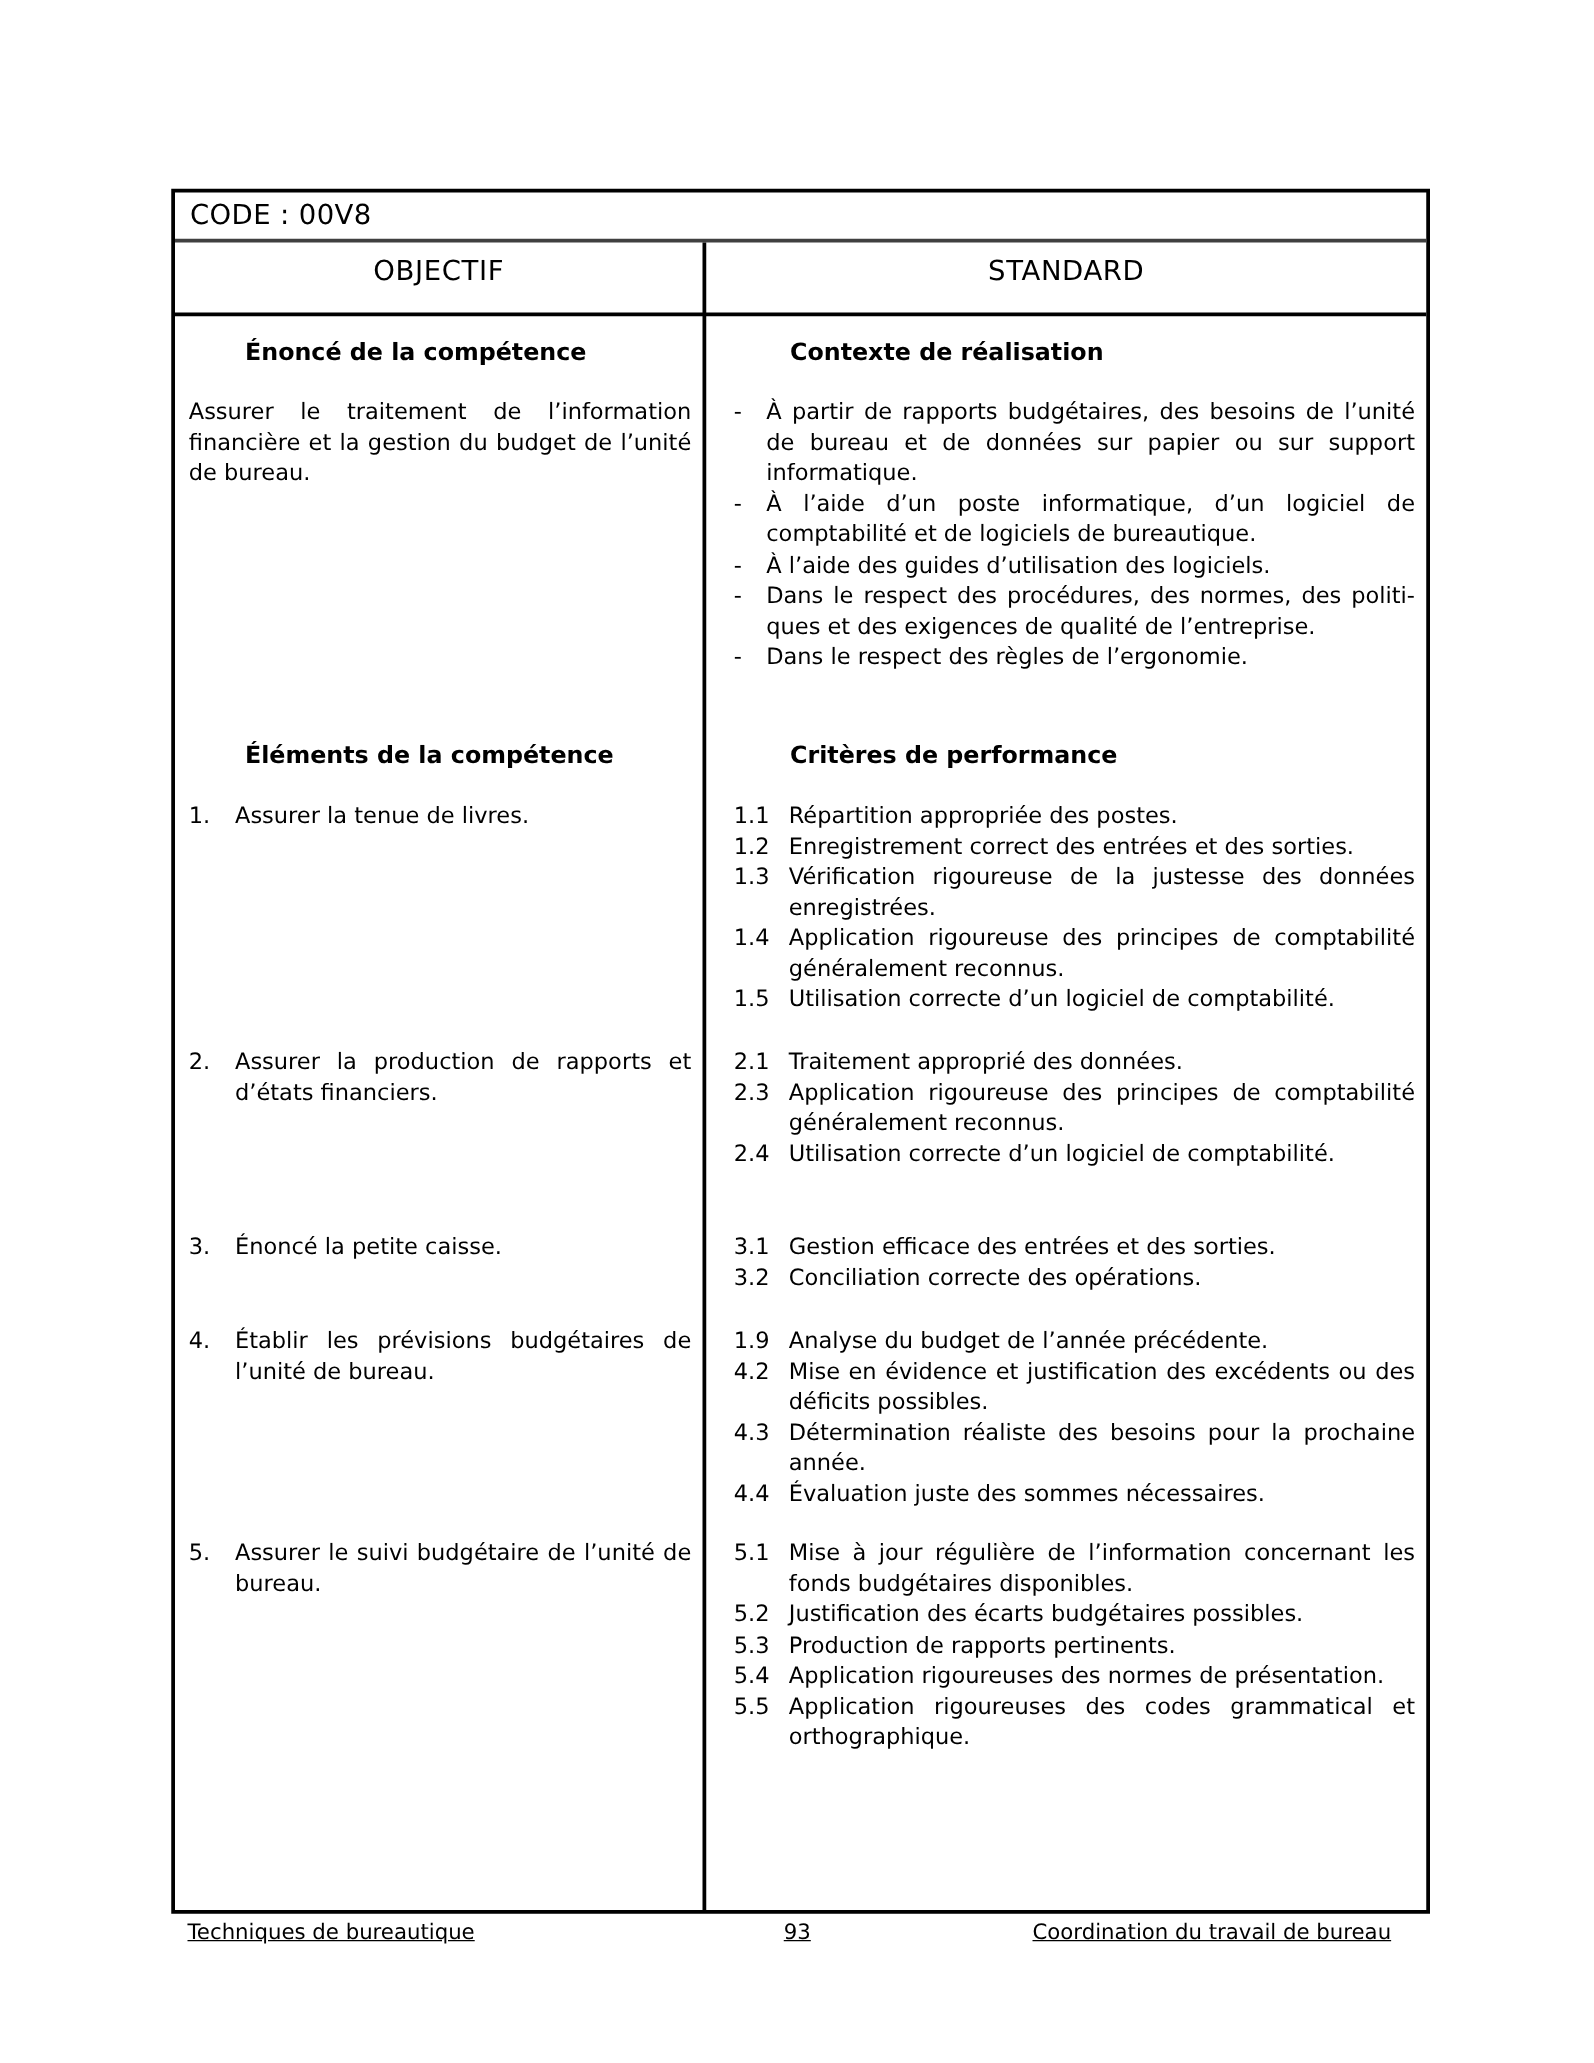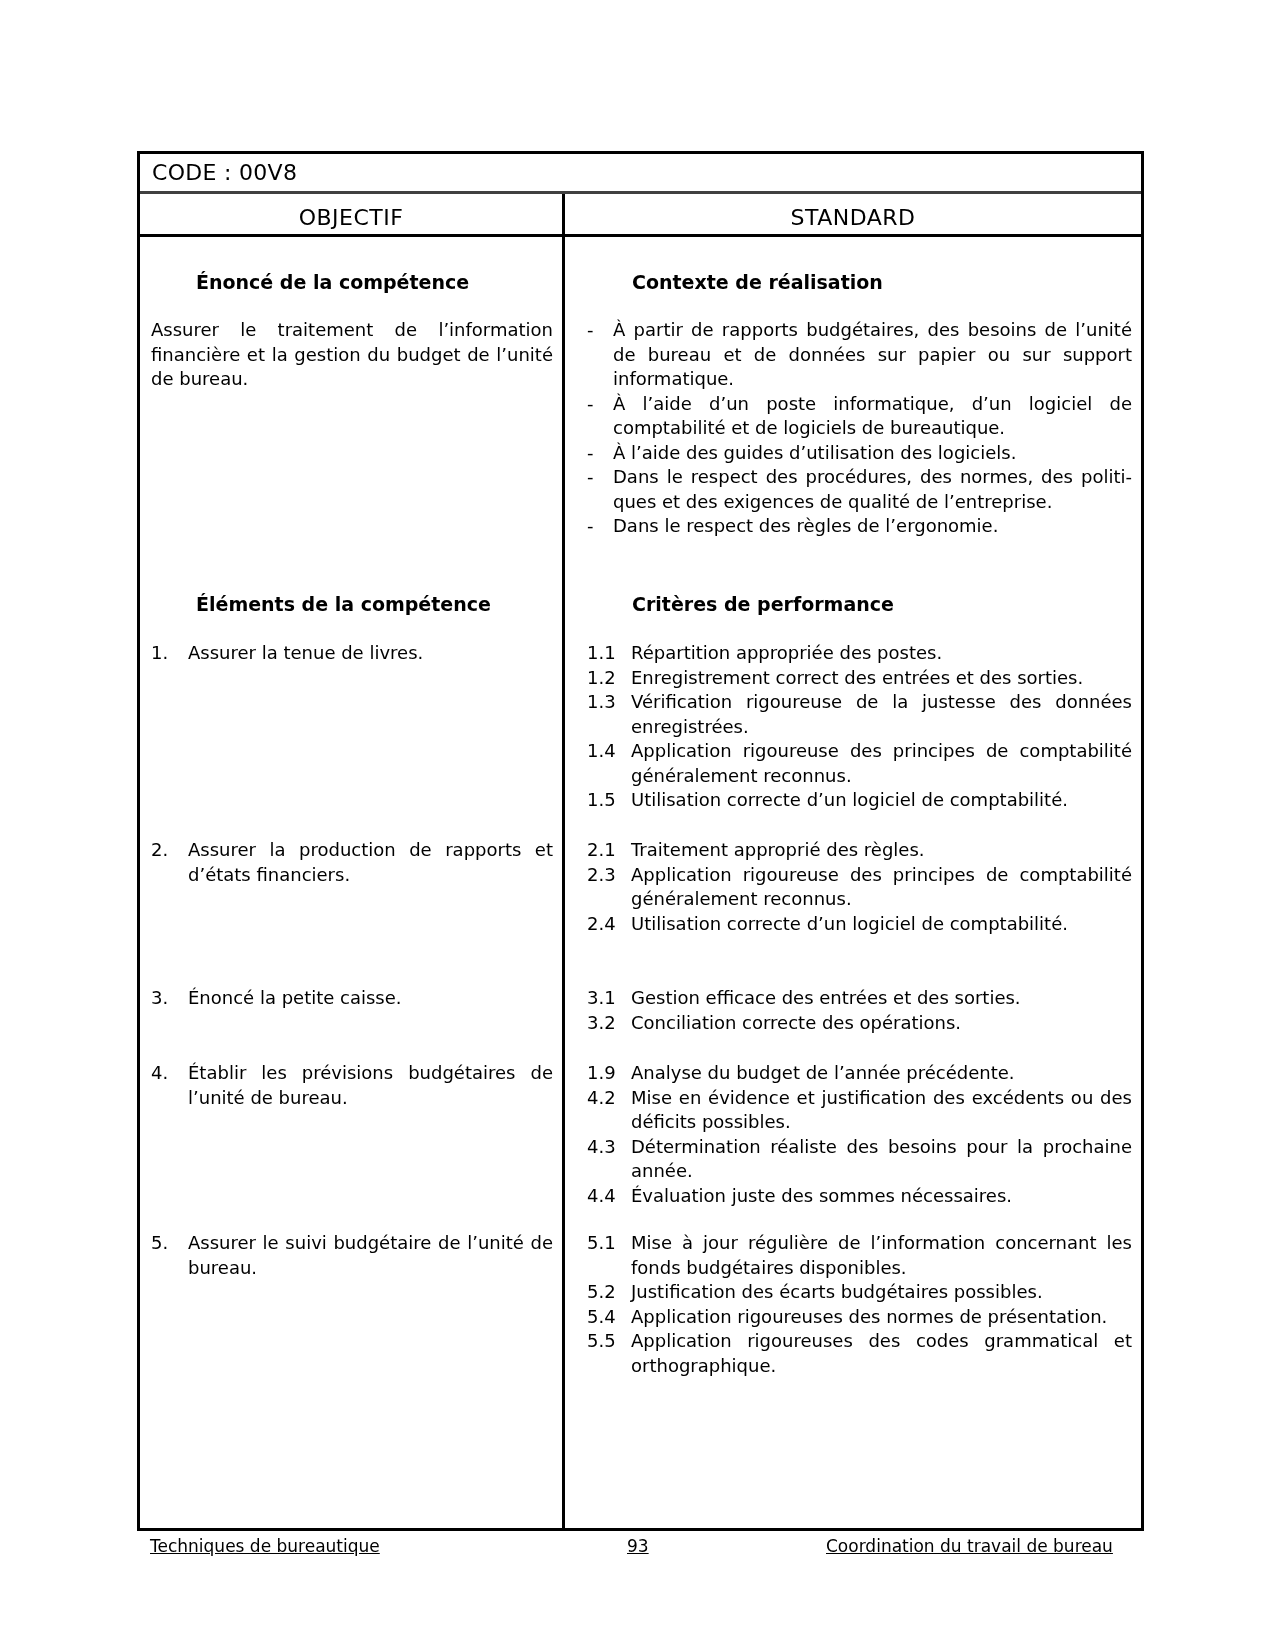--- a/index.html
+++ b/index.html
@@ -13,21 +13,21 @@
       width: 1007px; height: 1380px;
       border: 3px solid #000; box-sizing: border-box;
     }
     .code-row {
       position: absolute; left: 0; top: 0; right: 0; height: 40px;
       border-bottom: 3px solid #404040; box-sizing: border-box;
       font-size: 22px; line-height: 38px; padding-left: 12px;
       letter-spacing: 0.3px;
     }
     .head-row {
-      position: absolute; left: 0; right: 0; top: 40px; height: 43px;
+      position: absolute; left: 0; right: 0; top: 40px; height: 59px;
       border-bottom: 3px solid #000; box-sizing: border-box; text-decoration: underline;
     }
     .head-cell {
       position: absolute; top: 0; height: 49px; line-height: 48px;
       text-align: center; font-size: 22px; letter-spacing: 0.5px;
     }
     .head-left { left: 0; width: 422px; }
     .head-right { left: 425px; right: 0; }
     .divider {
       position: absolute; left: 422px; top: 40px; bottom: 0; width: 3px; background: #000;
@@ -145,21 +145,21 @@
         </div>
       <div class="item crit">
           <span class="num">1.5</span>
           <span class="txt">Utilisation correcte d’un logiciel de comptabilité.</span>
         </div>
     </div>
 
     <div class="block" style="top:592px">
       <div class="item crit">
           <span class="num">2.1</span>
-          <span class="txt">Traitement approprié des règles.</span>
+          <span class="txt">Traitement approprié des données.</span>
         </div>
       <div class="item crit">
           <span class="num">2.3</span>
           <span class="txt">Application rigoureuse des principes de comptabilité généralement reconnus.</span>
         </div>
       <div class="item crit">
           <span class="num">2.4</span>
           <span class="txt">Utilisation correcte d’un logiciel de comptabilité.</span>
         </div>
     </div>
@@ -195,20 +195,24 @@
     </div>
 
     <div class="block" style="top:985px">
       <div class="item crit">
           <span class="num">5.1</span>
           <span class="txt">Mise à jour régulière de l’information concernant les fonds budgétaires disponibles.</span>
         </div>
       <div class="item crit">
           <span class="num">5.2</span>
           <span class="txt">Justification des écarts budgétaires possibles.</span>
+        </div>
+      <div class="item crit">
+          <span class="num">5.3</span>
+          <span class="txt">Production de rapports pertinents.</span>
         </div>
       <div class="item crit">
           <span class="num">5.4</span>
           <span class="txt">Application rigoureuses des normes de présentation.</span>
         </div>
       <div class="item crit">
           <span class="num">5.5</span>
           <span class="txt">Application rigoureuses des codes grammatical et orthographique.</span>
         </div>
     </div>

